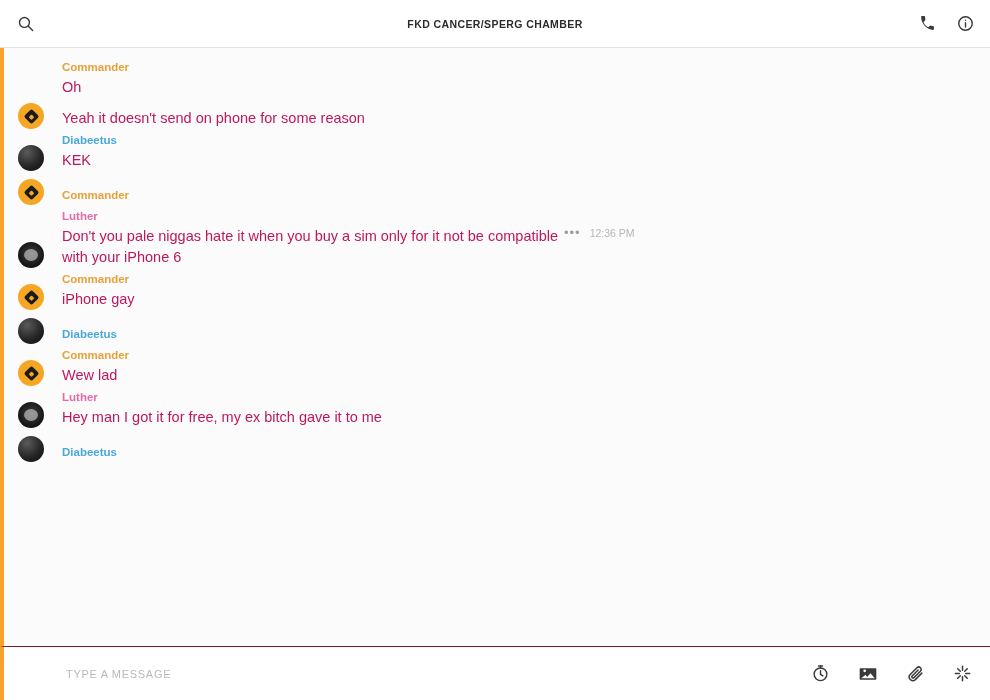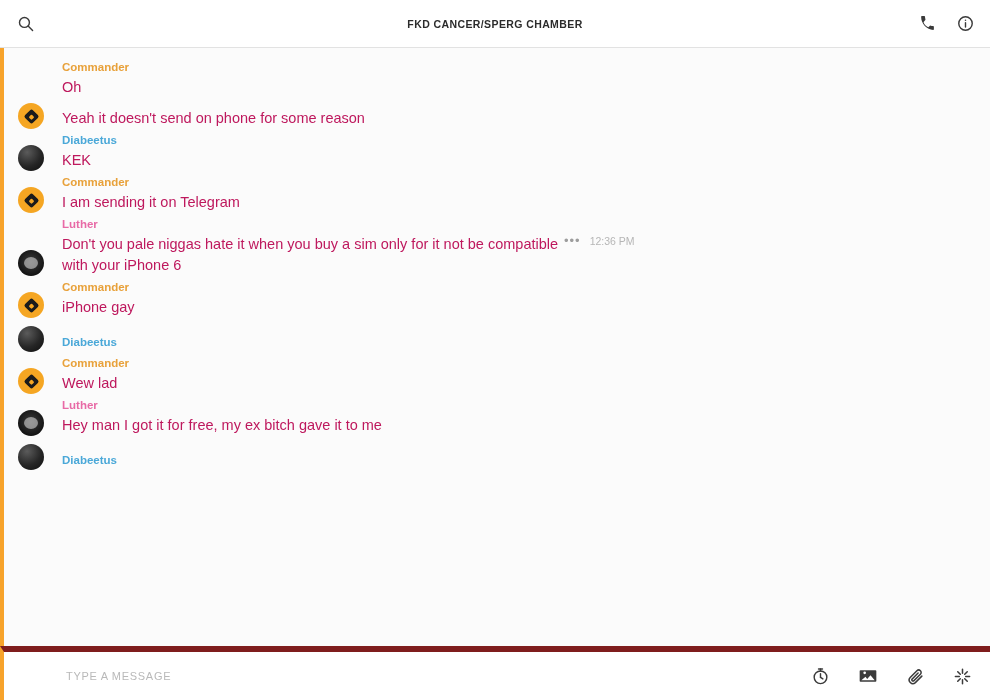--- a/index.html
+++ b/index.html
@@ -151,21 +151,21 @@
     color: #9d9d9d;
     line-height: 10px;
   }
 
   .clipped { overflow: hidden; height: 12px; }
 
   
   .composer {
     height: 54px; min-height: 54px;
     background: #ffffff;
-    border-top: 6px solid #7f1d1d;
+    border-top: 1px solid #7f1d1d;
     display: flex;
     align-items: center;
     padding: 0 18px 0 0;
     border-left: 4px solid #f7a32b;
   }
   .composer-input {
     flex: 1;
     border: none;
     outline: none;
     background: transparent;
@@ -235,21 +235,20 @@
             <div class="author" style="color: rgb(74, 168, 216);">Diabeetus</div>
             <div class="text">KEK</div>
           </div>
         </div>
         <div class="msg">
           <div class="avatar commander">
             <div class="diamond"></div>
           </div>
           <div class="body">
             <div class="author" style="color: rgb(232, 161, 58);">Commander</div>
-            <div class="text">I am sending it on Telegram</div>
           </div>
         </div>
         <div class="msg">
           <div class="avatar luther"></div>
           <div class="body">
             <div class="author" style="color: rgb(232, 106, 166);">Luther</div>
             <div class="text">Don't you pale niggas hate it when you buy a sim only for it not be compatible
 with your iPhone 6</div>
           </div>
           <div class="meta">

